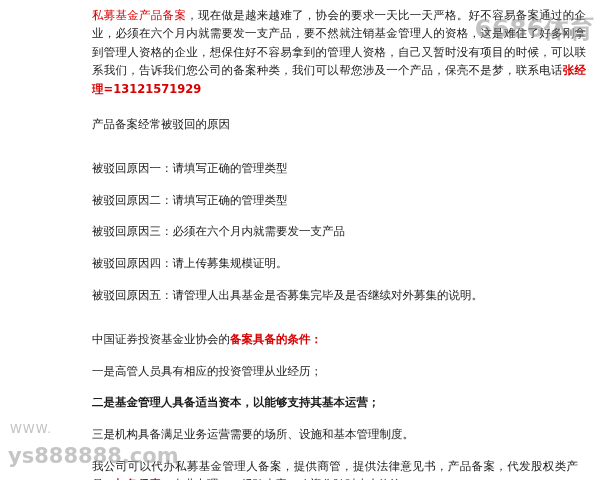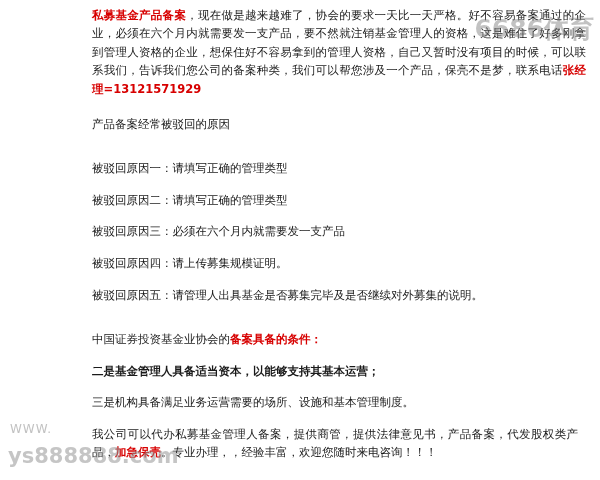--- a/index.html
+++ b/index.html
@@ -28,21 +28,21 @@
     margin: 0 8px 14px 0;
     text-align: justify;
   }
   .intro {
     margin: 0 0 18px 0;
     line-height: 1.6;
     text-indent: 0;
   }
   .red {
     color: #d70000;
-    font-weight: bold;
+    font-weight: normal;
   }
   .bold {
     font-weight: bold;
   }
   .gap-big {
     margin-bottom: 26px;
   }
   
   .wm-top-right {
     position: absolute;
@@ -92,20 +92,21 @@
   <p class="para">被驳回原因一：请填写正确的管理类型</p>
   <p class="para">被驳回原因二：请填写正确的管理类型</p>
   <p class="para">被驳回原因三：必须在六个月内就需要发一支产品</p>
   <p class="para">被驳回原因四：请上传募集规模证明。</p>
   <p class="para gap-big">被驳回原因五：请管理人出具基金是否募集完毕及是否继续对外募集的说明。</p>
 
   <p class="para" style="margin-top:18px;">
     <span>中国证券投资基金业协会的</span><span class="red bold">备案具备的条件：</span>
   </p>
 
+  <p class="para">一是高管人员具有相应的投资管理从业经历；</p>
   <p class="para bold">二是基金管理人具备适当资本，以能够支持其基本运营；</p>
   <p class="para">三是机构具备满足业务运营需要的场所、设施和基本管理制度。</p>
 
   <p class="para">
     <span>我公司可以代办私募基金管理人备案，提供商管，提供法律意见书，产品备案，代发股权类产品，</span><span class="red bold">加急保壳</span><span>。专业办理，，经验丰富，欢迎您随时来电咨询！！！</span>
   </p>
 
 </div>
 
 <div class="wm-top-right">6686体育</div>

